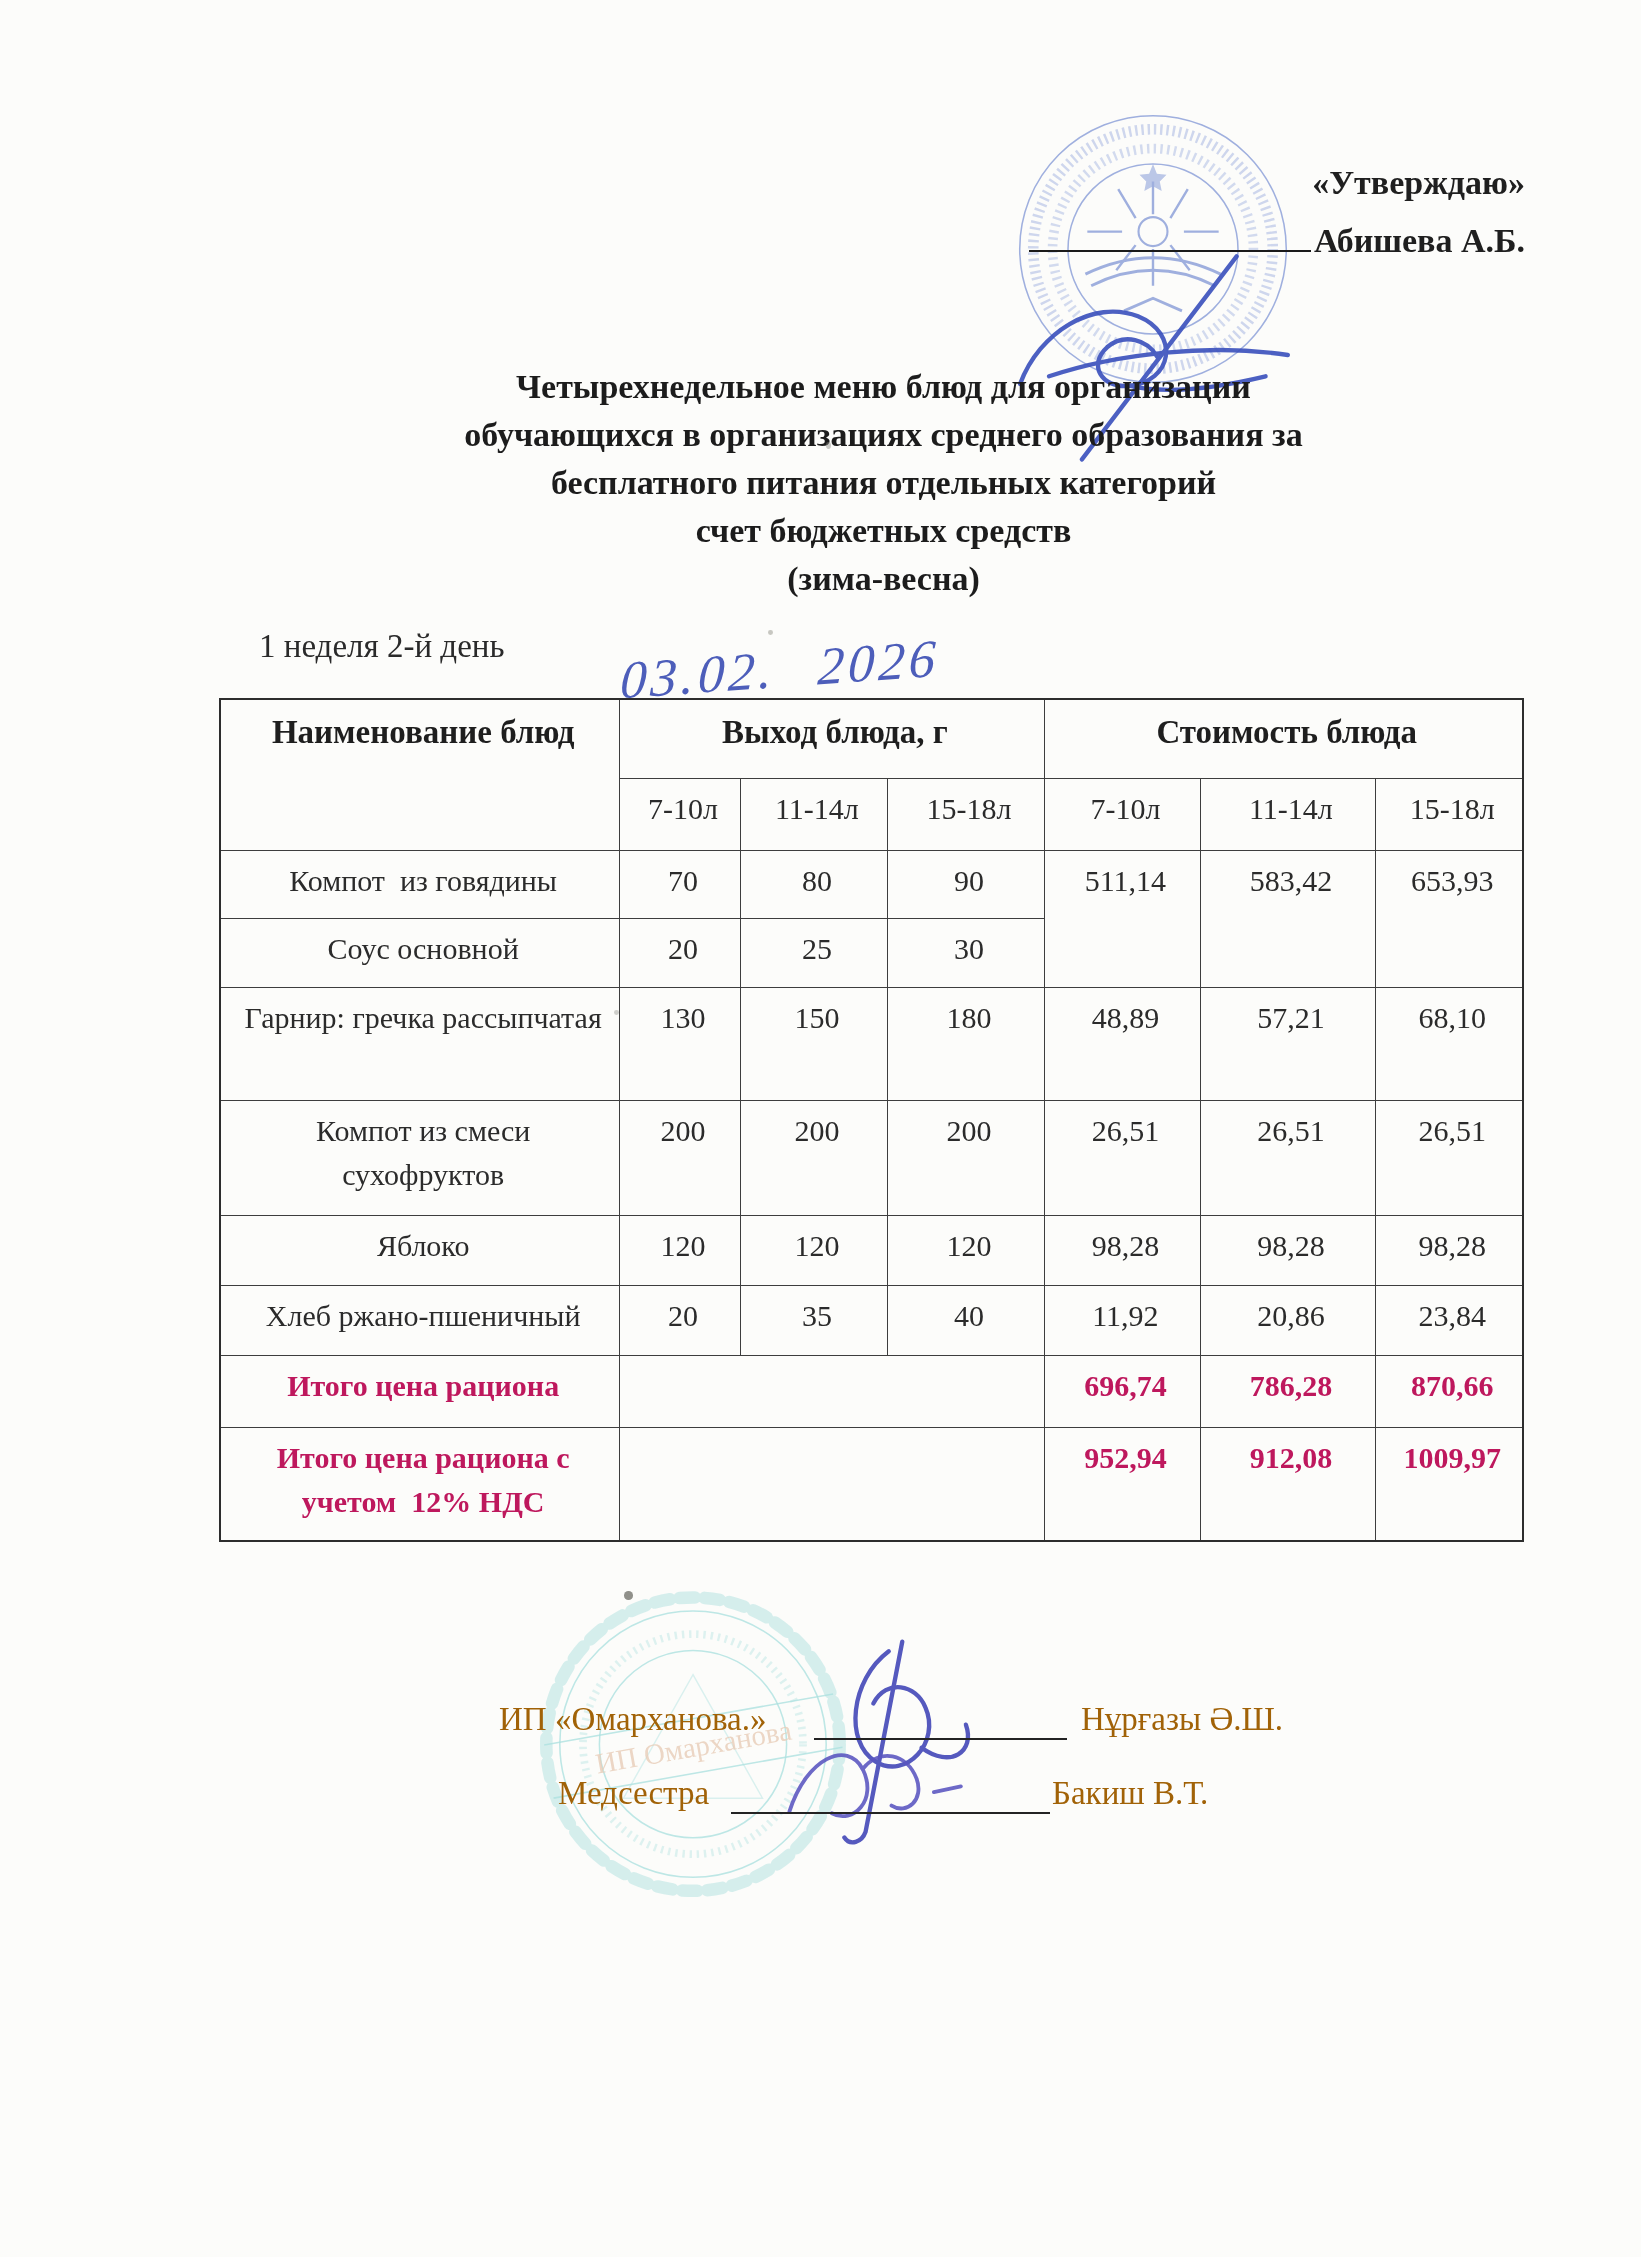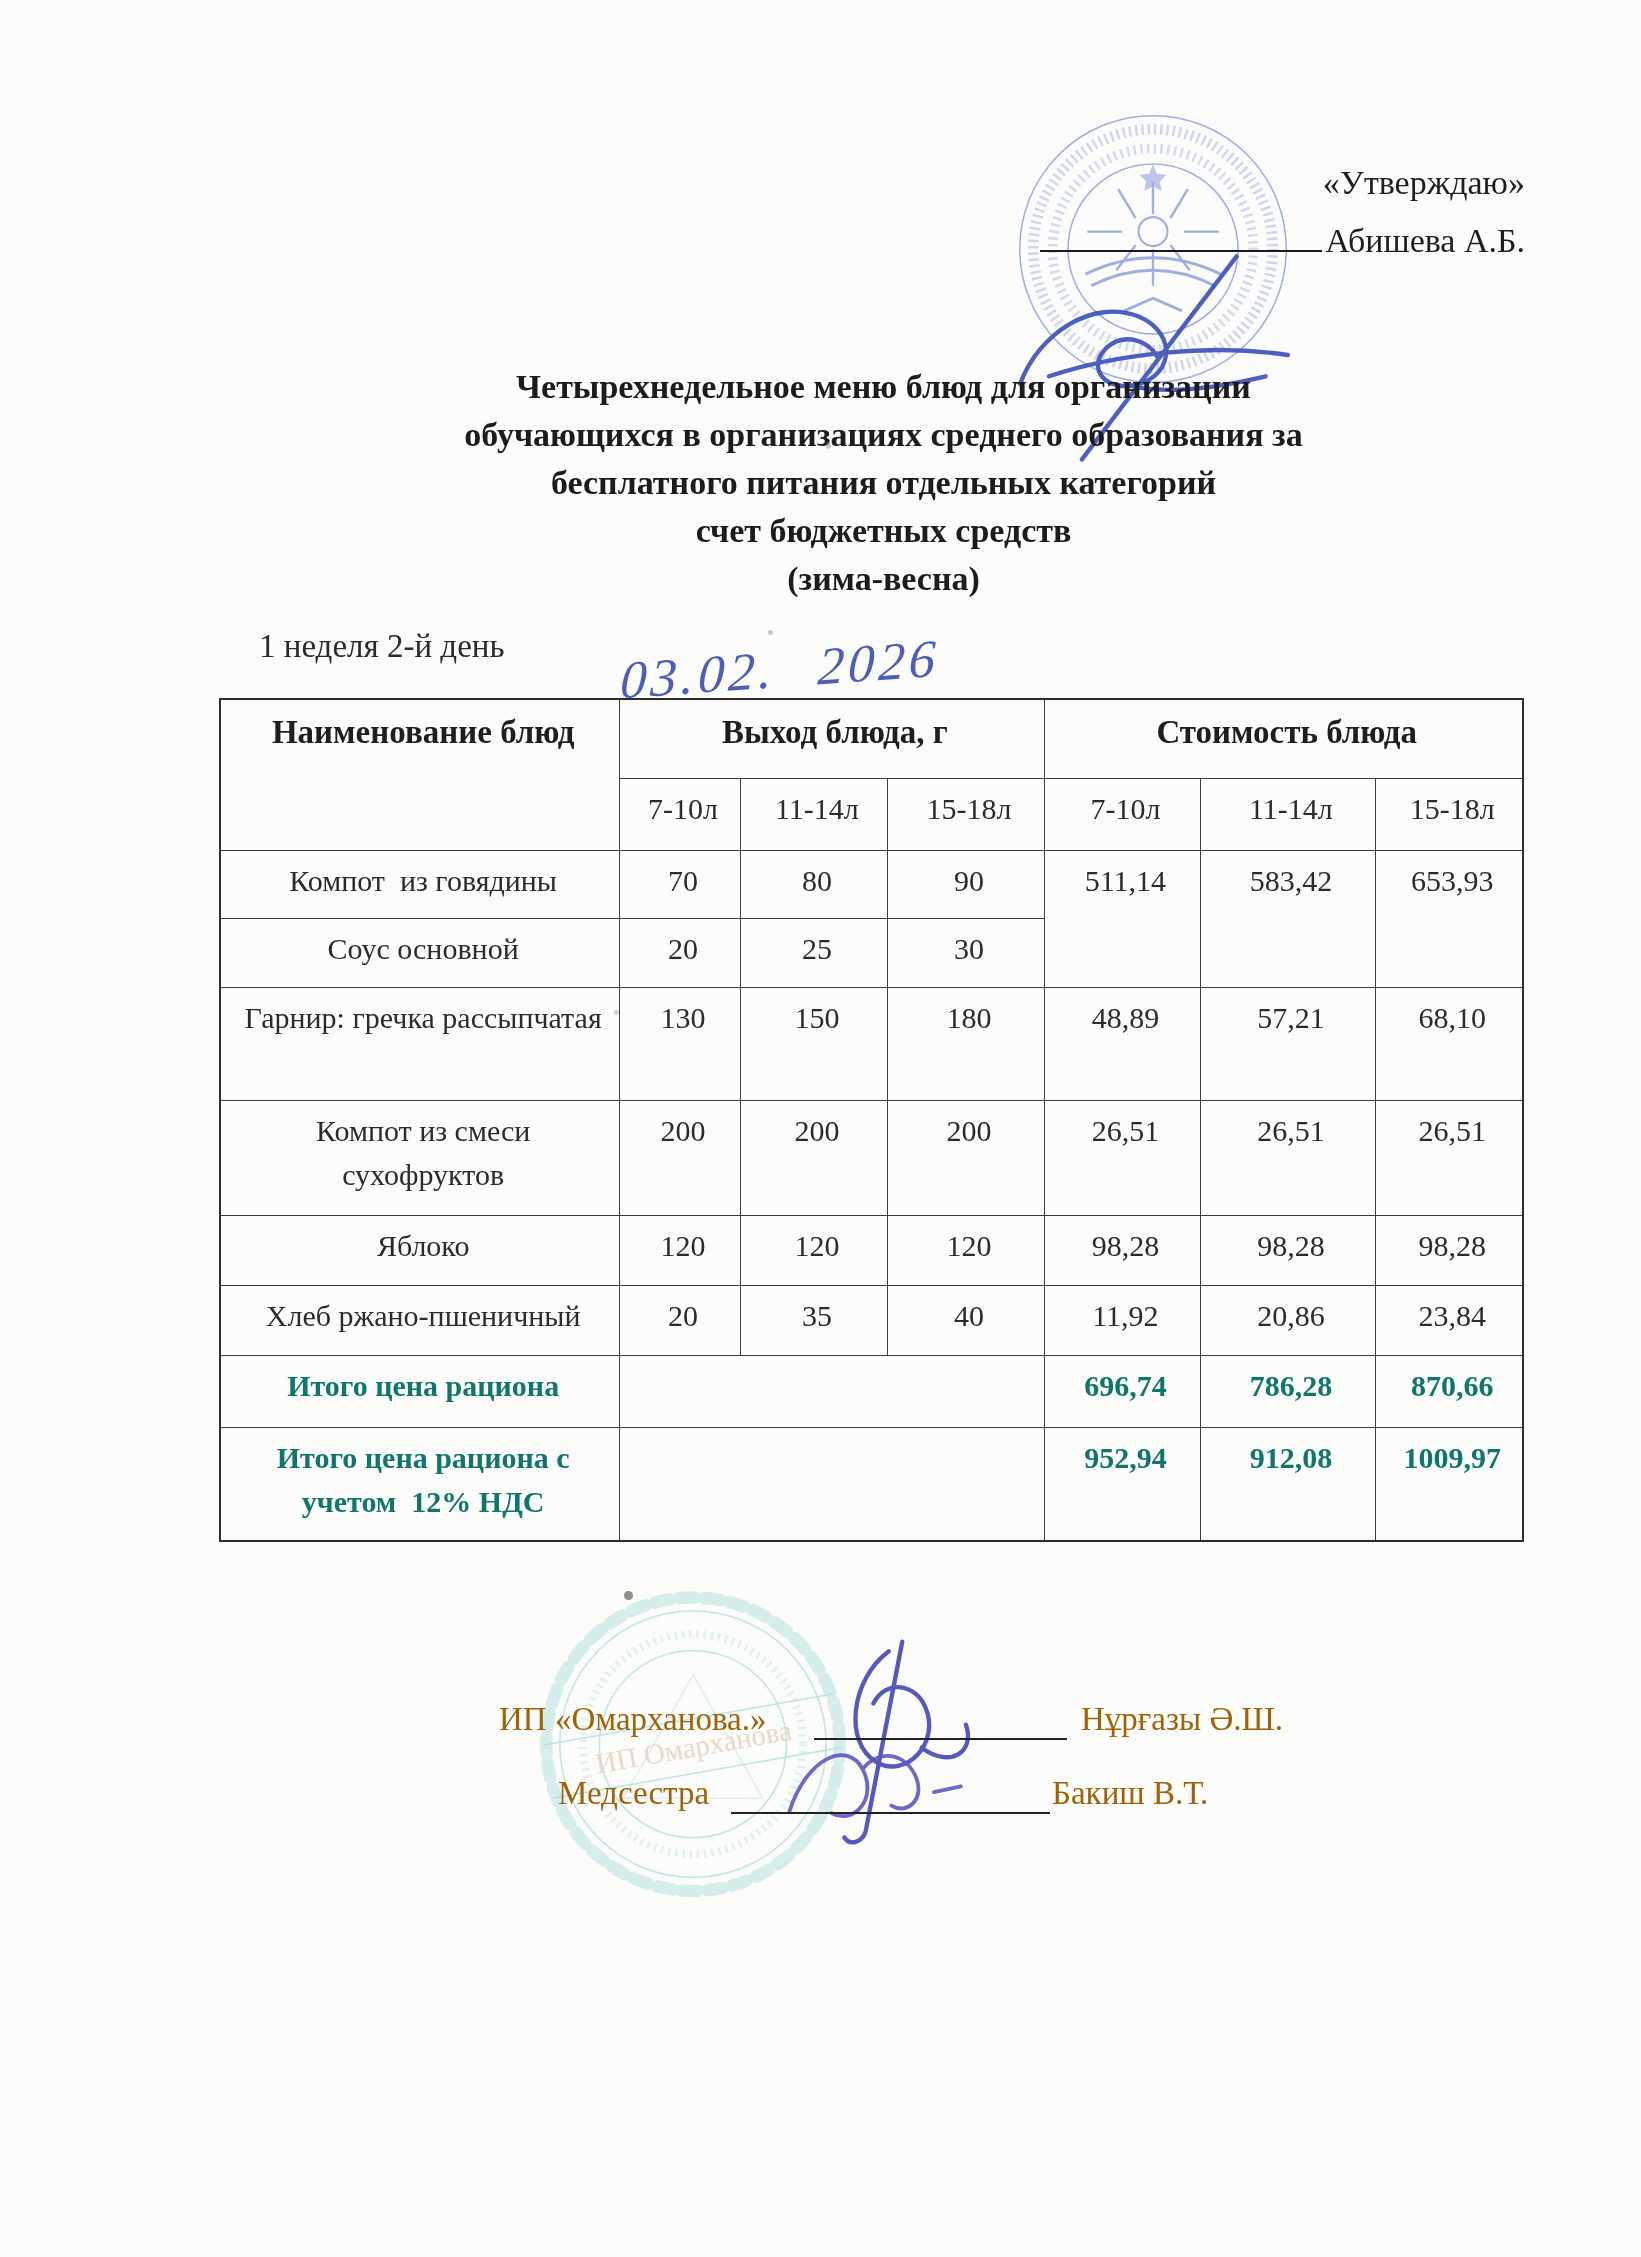--- a/index.html
+++ b/index.html
@@ -4,21 +4,21 @@
 <style>
   html,body{margin:0;padding:0}
   body{
     width:1641px;height:2257px;position:relative;overflow:hidden;
     background:#fcfcfa;color:#262626;
     font-family:"Liberation Serif",serif;
   }
   .abs{position:absolute}
 
   
-  .approval{top:154px;right:116px;text-align:right;font-weight:normal;
+  .approval{top:154px;right:116px;text-align:right;font-weight:bold;
     font-size:34px;line-height:58px;color:#1f1f1f;white-space:nowrap}
   .sig-rule{display:inline-block;width:282px;height:35px;
     border-bottom:2.9px solid #1a1a1a;vertical-align:baseline;margin-right:2.9px}
 
   
   .title-block{top:363px;left:256px;width:1255px;text-align:center;
     font-weight:bold;font-size:34px;line-height:48px;color:#1c1c1c}
 
   .week-label{top:628px;left:259px;font-size:33px;color:#2a2a2a}
 
@@ -26,21 +26,21 @@
     font-style:italic;letter-spacing:3.9px;word-spacing:25px;
     transform:rotate(-4deg) skewX(-7deg);opacity:.92}
 
   
   table.menu{position:absolute;top:698px;left:219px;border-collapse:collapse;
     table-layout:fixed;font-size:30px;color:#2b2b2b}
   table.menu td{border:1.9px solid #3d3d3d;vertical-align:top;text-align:center;
     padding:8.7px 7.7px 0 14.5px;white-space:pre-wrap;line-height:1.45}
   table.menu{border:2.9px solid #2d2d2d}
   td.h1{font-size:33px;font-weight:bold;color:#1e1e1e}
-  td.b{font-weight:bold;color:#0f766e}
+  td.b{font-weight:bold;color:#be185d}
 
   
   .sig-label{font-size:33px;color:#a16207;white-space:nowrap}
   .uline{border-bottom:2.9px solid #232323}
 
   .speck{position:absolute;border-radius:50%}
 
   svg{display:block}
 </style>
 </head>

